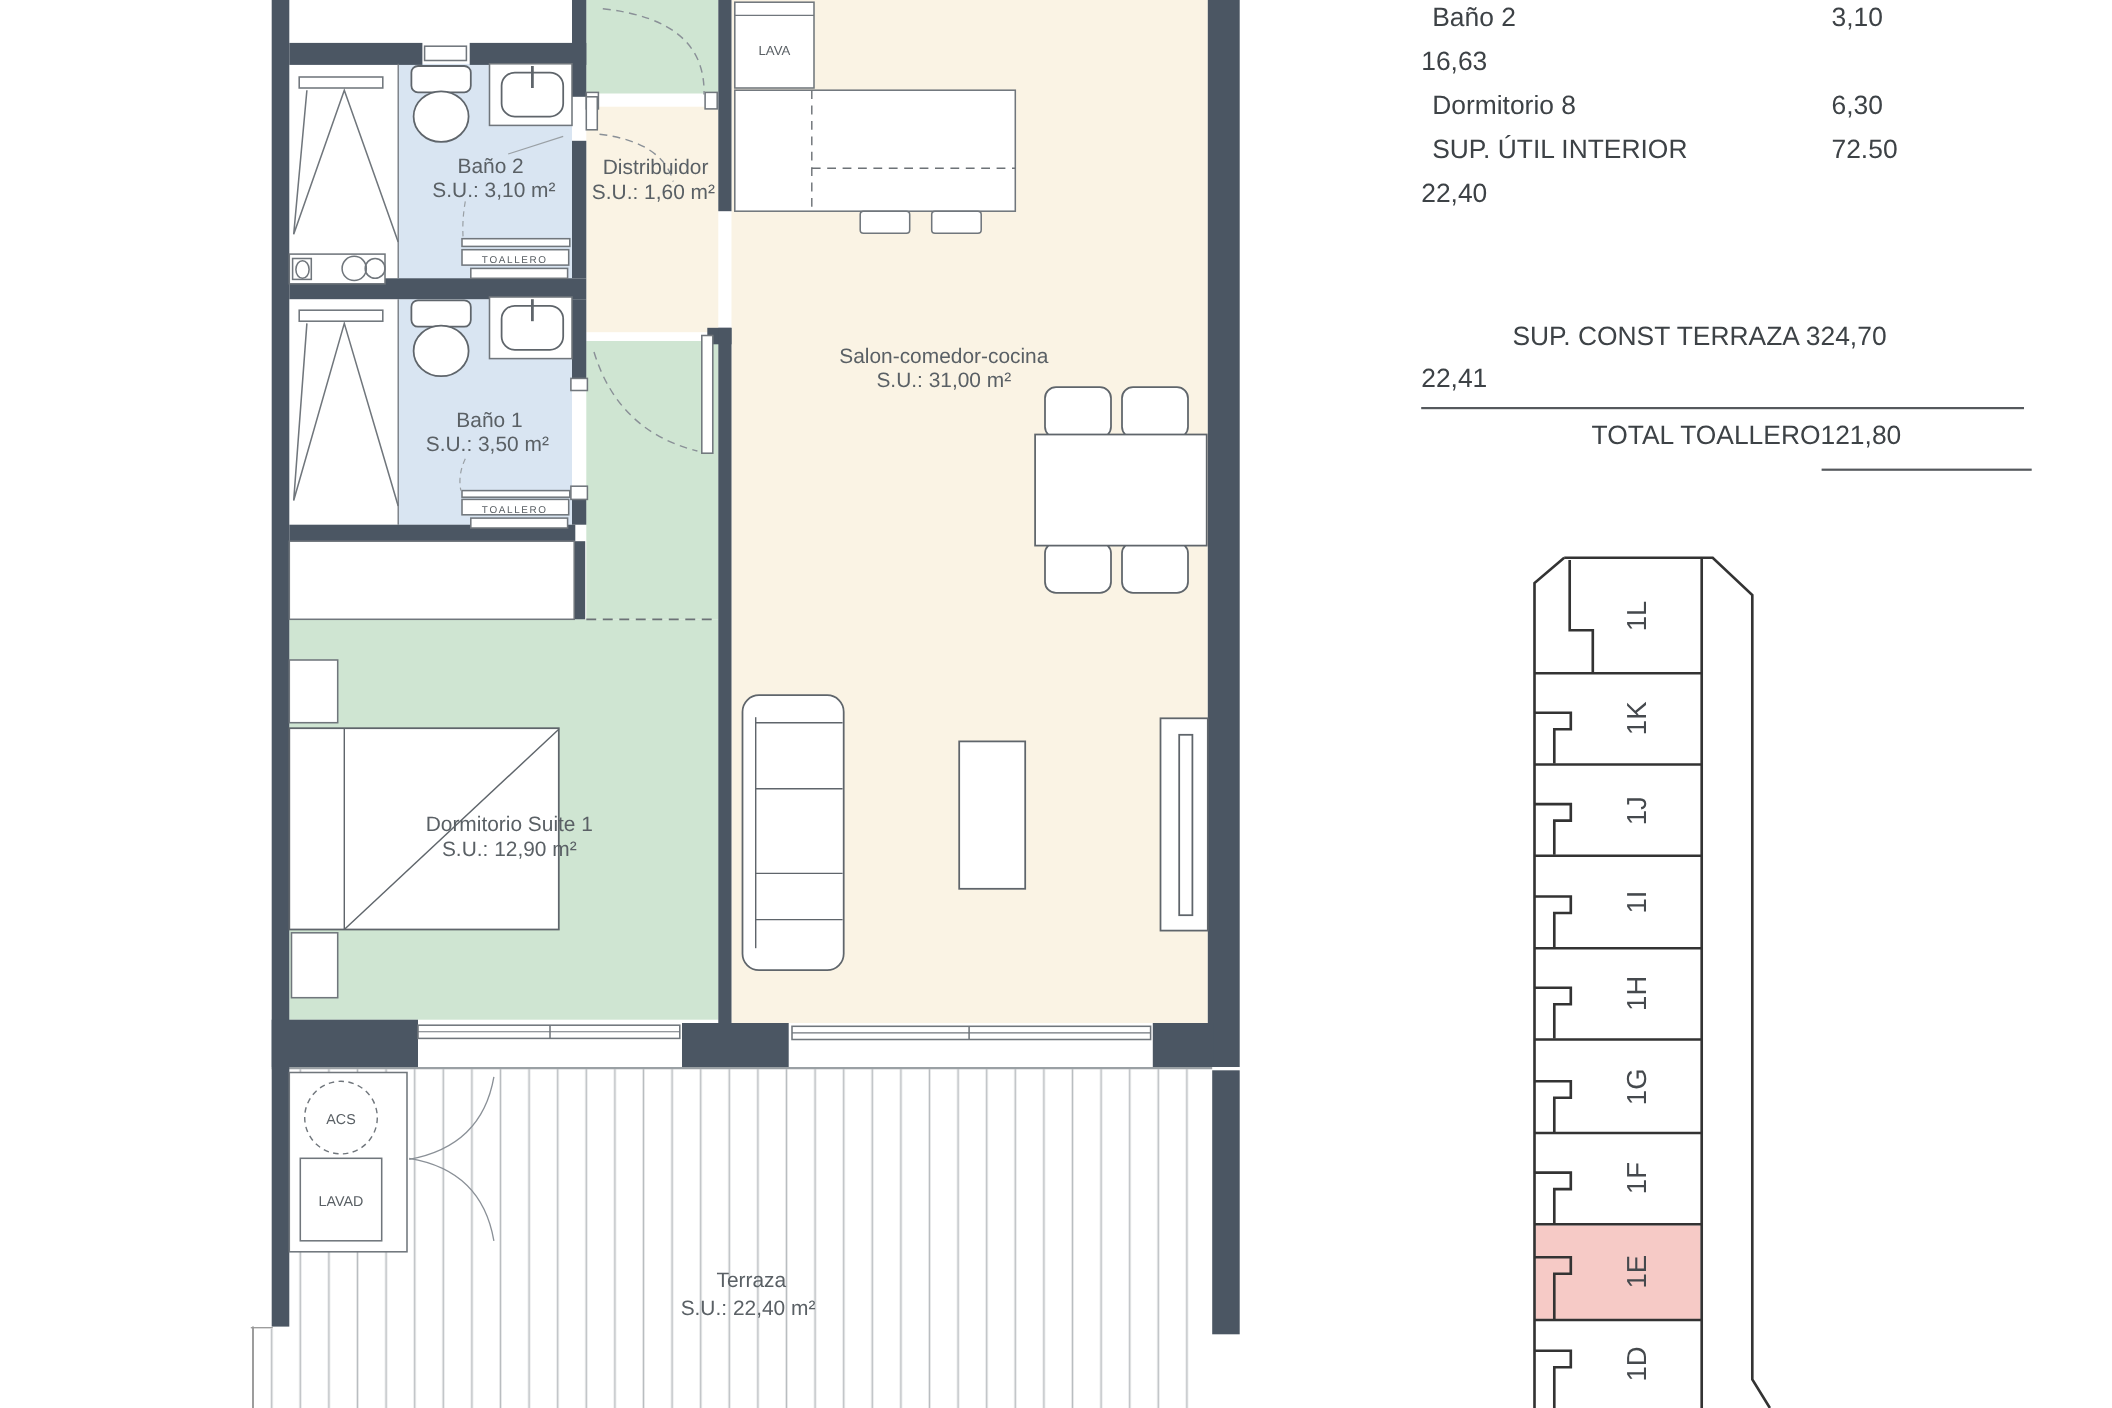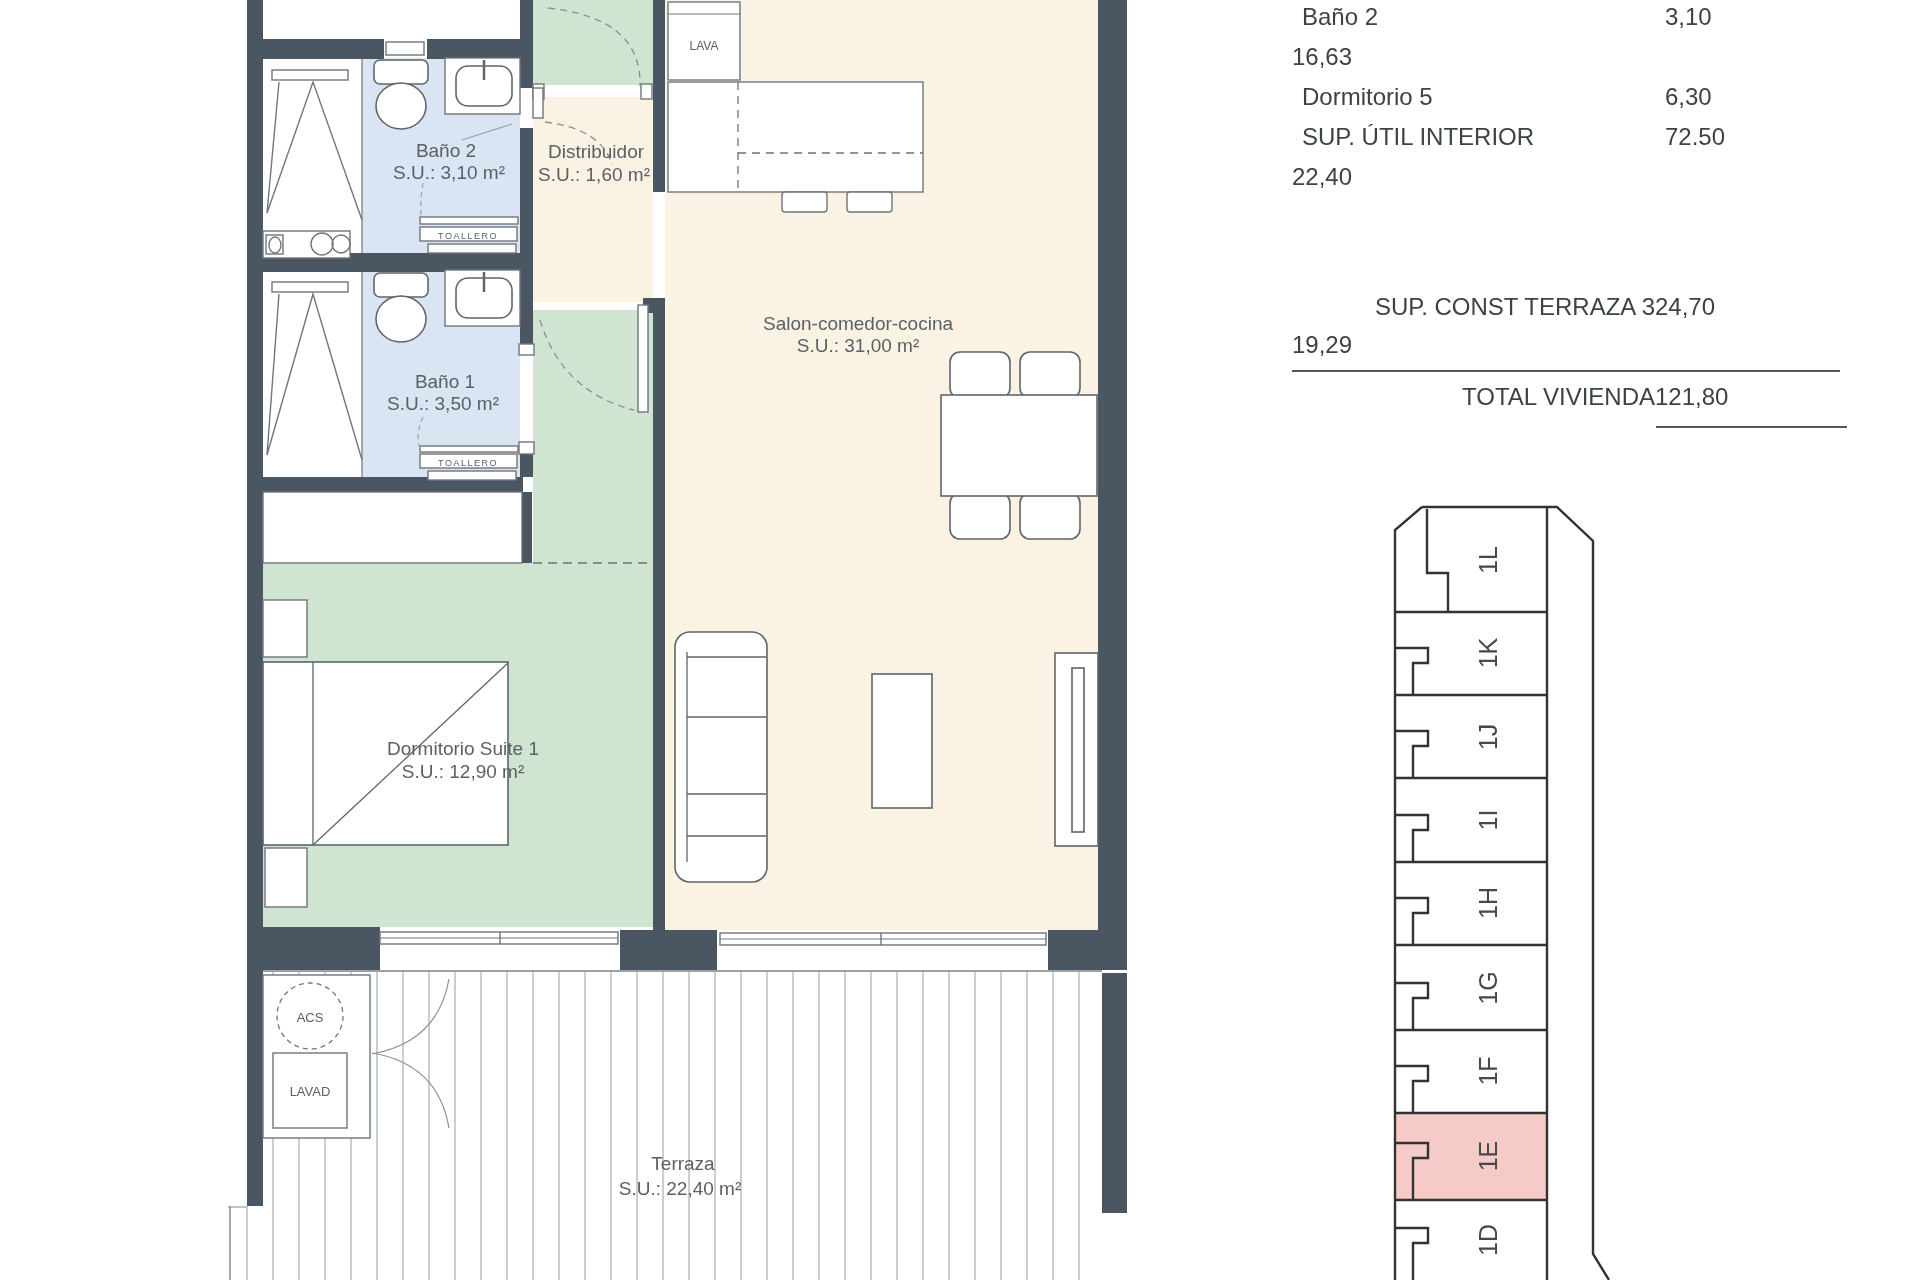--- a/index.html
+++ b/index.html
@@ -235,38 +235,38 @@
   
   <div class="stable">
     <div class="srow g1" style="top:0">
       <span class="l">Baño 2</span>
       <span class="v">3,10</span>
     </div>
     <div class="srow g1" style="top:40px">
       <span class="v">16,63</span>
     </div>
     <div class="srow g1" style="top:80px">
-      <span class="l">Dormitorio 5</span>
+      <span class="l">Dormitorio 8</span>
       <span class="v">6,30</span>
     </div>
     <div class="srow g1" style="top:120px">
       <span class="l">SUP. ÚTIL INTERIOR</span>
       <span class="v">72.50</span>
     </div>
     <div class="srow g1" style="top:160px">
       <span class="v">22,40</span>
     </div>
     <div class="srow g2" style="top:290px">
       <span class="l">SUP. CONST TERRAZA 3</span>
       <span class="v">24,70</span>
     </div>
     <div class="srow g2" style="top:328px">
-      <span class="v">19,29</span>
+      <span class="v">22,41</span>
     </div>
     <div class="rule" style="left:0;top:370px;width:548px"></div>
     <div class="srow g2" style="top:380px">
-      <span class="l">TOTAL VIVIENDA</span>
+      <span class="l">TOTAL TOALLERO</span>
       <span class="v">121,80</span>
     </div>
     <div class="rule" style="left:364px;top:426px;width:191px"></div>
   </div>
 
 </div>
 
 </body></html>

